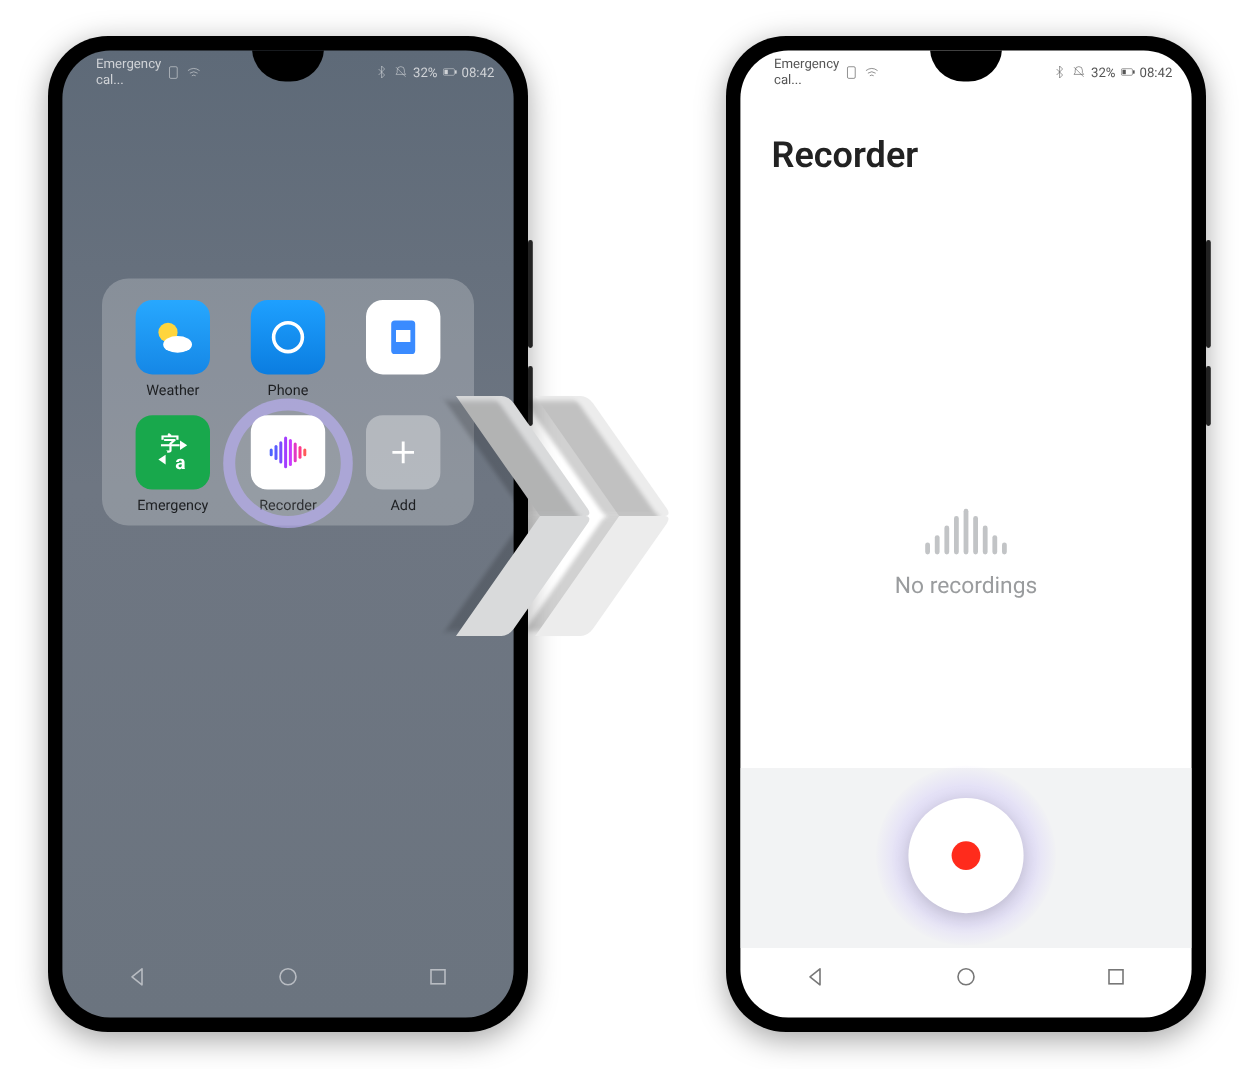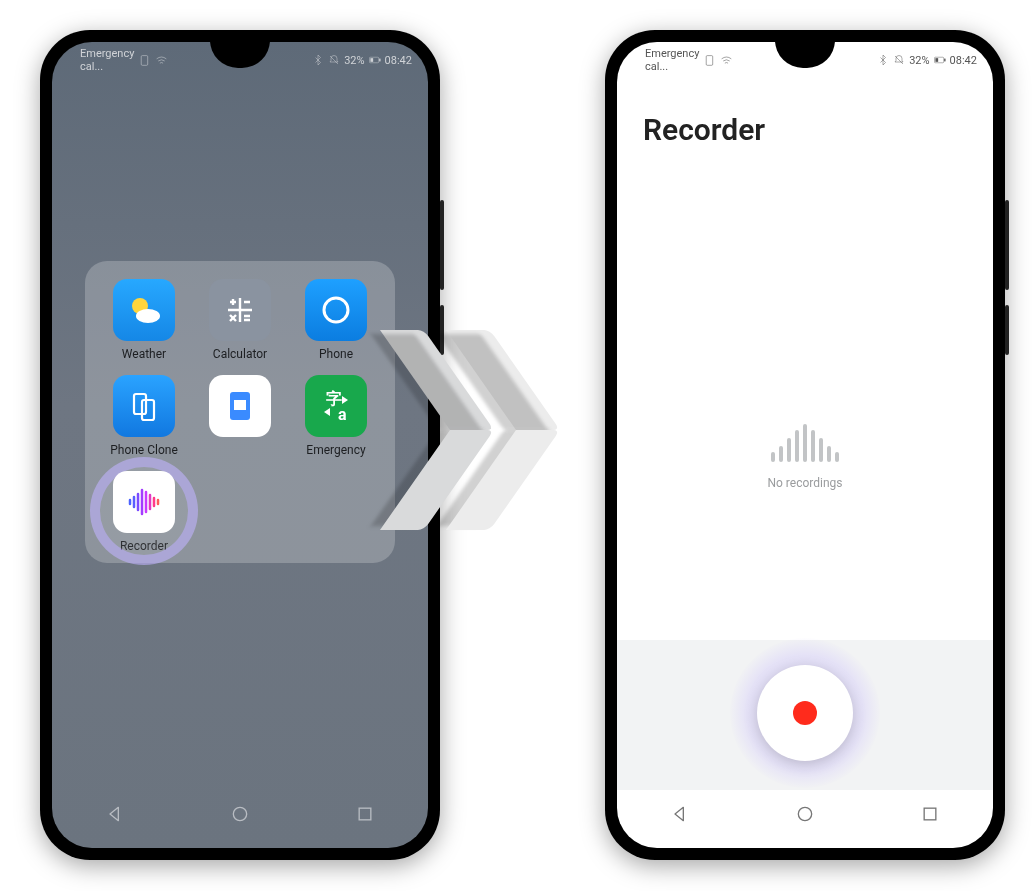--- a/index.html
+++ b/index.html
@@ -80,21 +80,20 @@
     left: 50%;
     transform: translateX(-50%);
     width: 310px;
     background: rgba(255,255,255,0.22);
     border-radius: 22px;
     padding: 18px 14px 10px 14px;
     display: grid;
     grid-template-columns: repeat(3, 1fr);
     row-gap: 14px;
     column-gap: 6px;
-    margin-top: 29px;
   }
   .app {
     display: flex;
     flex-direction: column;
     align-items: center;
     position: relative;
   }
   .app .icon {
     width: 62px; height: 62px;
     border-radius: 14px;
@@ -281,56 +280,31 @@
       <div class="app">
         <div class="icon" style="background:linear-gradient(180deg,#27a8ff,#1587e6)">
           <svg width="40" height="40" viewBox="0 0 40 40">
             <circle cx="16" cy="16" r="8" fill="#ffd53d"></circle>
             <ellipse cx="24" cy="26" rx="12" ry="7" fill="#fff"></ellipse>
           </svg>
         </div>
         <div class="label">Weather</div>
       </div>
 
-      <div class="app">
-        <div class="icon" style="background:#8a93a0">
-          <svg width="40" height="40" viewBox="0 0 40 40" stroke="#fff" stroke-width="2.4" fill="none">
-            <line x1="8" y1="20" x2="32" y2="20"></line>
-              <line x1="20" y1="8" x2="20" y2="32"></line>
-            <line x1="10" y1="12" x2="16" y2="12"></line>
-              <line x1="13" y1="9" x2="13" y2="15"></line>
-            <line x1="24" y1="12" x2="30" y2="12"></line>
-            <line x1="10" y1="25" x2="16" y2="31"></line>
-              <line x1="16" y1="25" x2="10" y2="31"></line>
-            <line x1="24" y1="26" x2="30" y2="26"></line>
-              <line x1="24" y1="30" x2="30" y2="30"></line>
-          </svg>
-        </div>
-        <div class="label">Calculator</div>
-      </div>
 
       <div class="app">
         <div class="icon" style="background:linear-gradient(180deg,#1ea0ff,#0b7de0)">
           <svg width="40" height="40" viewBox="0 0 40 40">
             <circle cx="20" cy="20" r="12" fill="none" stroke="#fff" stroke-width="3"></circle>
           </svg>
         </div>
         <div class="label">Phone</div>
       </div>
 
 
-      <div class="app">
-        <div class="icon" style="background:linear-gradient(180deg,#2aa3ff,#1178e0)">
-          <svg width="40" height="40" viewBox="0 0 40 40" fill="none" stroke="#fff" stroke-width="2.2">
-            <rect x="10" y="8" width="12" height="20" rx="2"></rect>
-            <rect x="18" y="14" width="12" height="20" rx="2"></rect>
-          </svg>
-        </div>
-        <div class="label">Phone Clone</div>
-      </div>
 
       <div class="app">
         <div class="icon" style="background:#fff">
           <svg width="40" height="40" viewBox="0 0 40 40">
             <rect x="10" y="6" width="20" height="28" rx="3" fill="#3a8bff"></rect>
             <rect x="14" y="14" width="12" height="10" fill="#fff"></rect>
           </svg>
         </div>
         <div class="label"></div>
       </div>
@@ -360,20 +334,29 @@
               <line x1="24" y1="12" x2="24" y2="32" stroke="#c93aff" stroke-width="2.5"></line>
               <line x1="28" y1="15" x2="28" y2="29" stroke="#e238c4" stroke-width="2.5"></line>
               <line x1="32" y1="18" x2="32" y2="26" stroke="#ff3a8b" stroke-width="2.5"></line>
               <line x1="36" y1="20" x2="36" y2="24" stroke="#ff5a5a" stroke-width="2.5"></line>
             </g>
           </svg>
         </div>
         <div class="label">Recorder</div>
       </div>
 
+      <div class="app">
+        <div class="icon" style="background:rgba(255,255,255,0.35)">
+          <svg width="30" height="30" viewBox="0 0 30 30" stroke="#fff" stroke-width="2.4">
+            <line x1="15" y1="6" x2="15" y2="24"></line>
+              <line x1="6" y1="15" x2="24" y2="15"></line>
+          </svg>
+        </div>
+        <div class="label">Add</div>
+      </div>
     </div>
 
     <div class="navbar home-nav">
       <svg viewBox="0 0 24 24">
           <path d="M16 4l-10 8 10 8z" stroke-linejoin="round"></path>
         </svg>
       <svg viewBox="0 0 24 24">
           <circle cx="12" cy="12" r="8"></circle>
         </svg>
       <svg viewBox="0 0 24 24">
@@ -431,21 +414,21 @@
         <span style="height:10px"></span>
           <span style="height:16px"></span>
           <span style="height:24px"></span>
         <span style="height:32px"></span>
           <span style="height:38px"></span>
           <span style="height:32px"></span>
         <span style="height:24px"></span>
           <span style="height:16px"></span>
           <span style="height:10px"></span>
       </div>
-      <div style="font-size:12px">No recordings</div>
+      <div style="font-size:19px">No recordings</div>
     </div>
 
     <div class="rec-footer"></div>
     <div class="rec-btn-wrap">
       <div class="rec-btn">
         <div class="rec-dot"></div>
       </div>
     </div>
 
     <div class="navbar app-nav">

